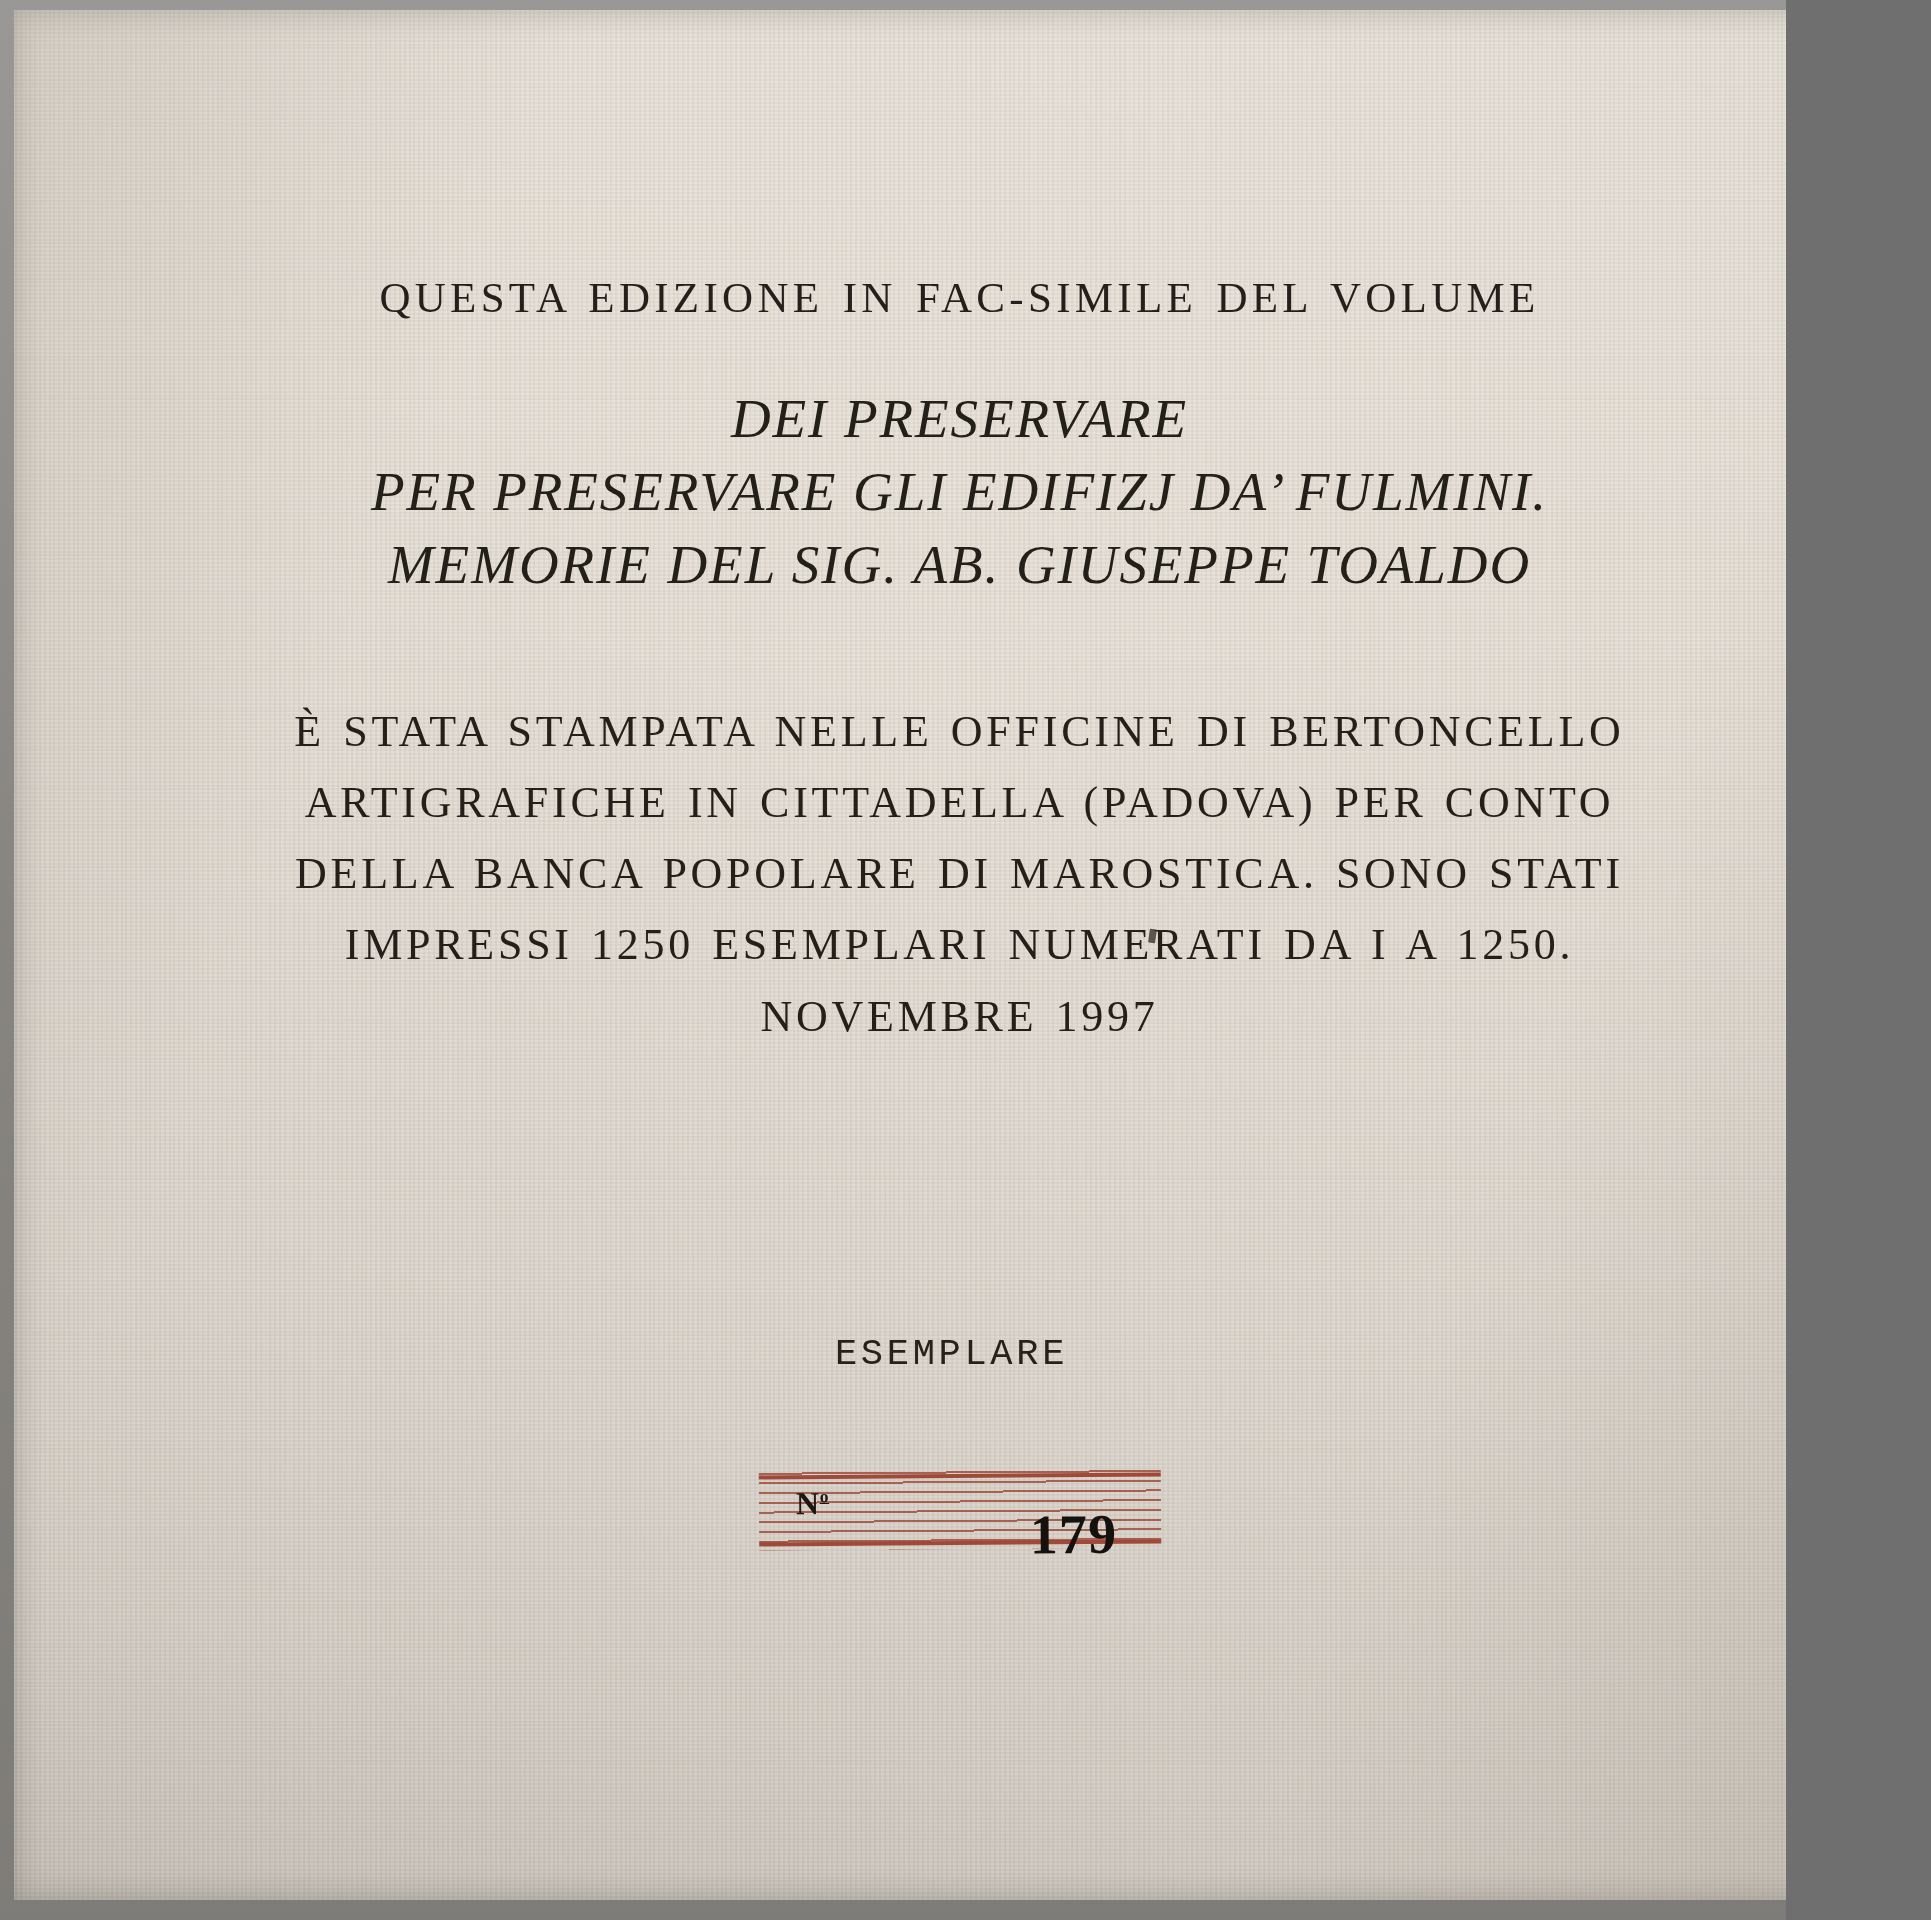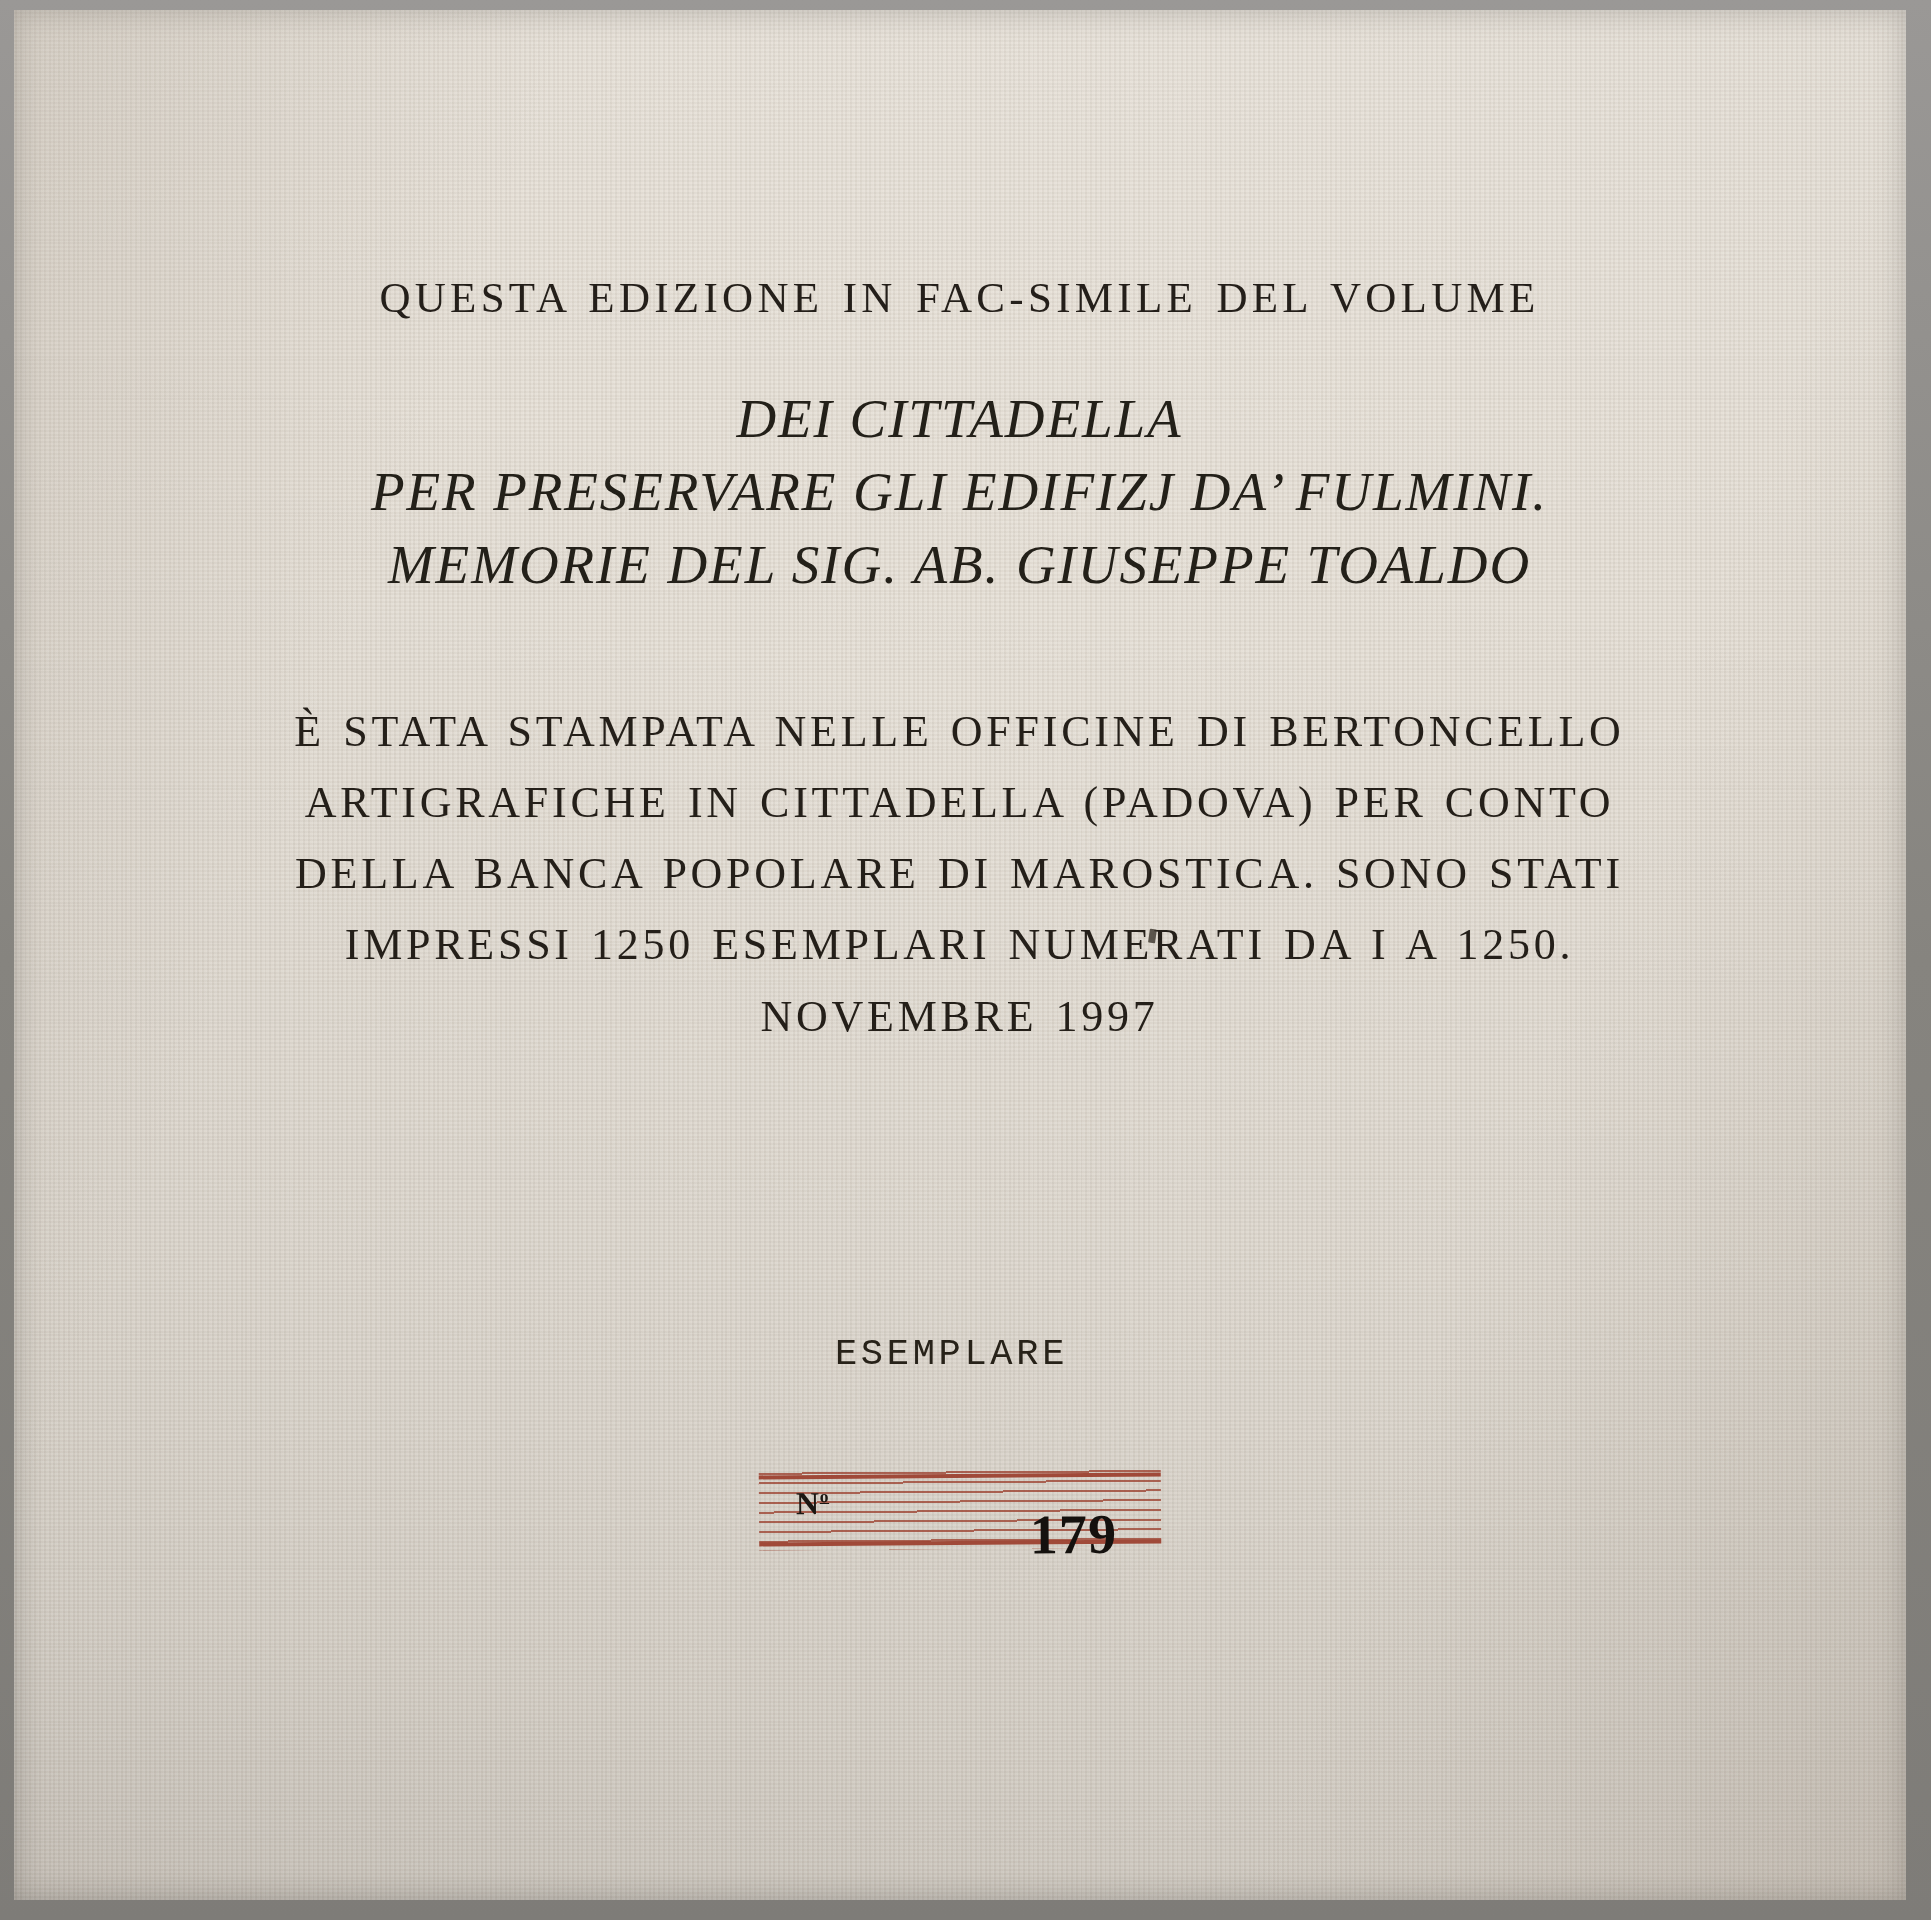--- a/index.html
+++ b/index.html
@@ -2,21 +2,21 @@
 <html><head>
 <meta charset="utf-8">
 <style>
   html, body {
     margin: 0;
     padding: 0;
     background: #6f6f70;
   }
   #page {
     position: relative;
-    width: 1931px;
+    width: 1786px;
     height: 1920px;
     overflow: hidden;
     background: #8d8c8a;
   }
   
   .photo-bg {
     position: absolute;
     inset: 0;
     background:
       linear-gradient(180deg, #9a9896 0%, #86847f 50%, #7e7c78 100%);
@@ -196,21 +196,21 @@
 
 <div id="page">
   <div class="photo-bg"></div>
 
   <div class="sheet">
     <div class="content">
 
       <div class="line intro">QUESTA EDIZIONE IN FAC-SIMILE DEL VOLUME</div>
 
       <div class="title-block">
-        <div class="title-line">DEI CITTADELLA</div>
+        <div class="title-line">DEI PRESERVARE</div>
         <div class="title-line">PER PRESERVARE GLI EDIFIZJ DA’ FULMINI.</div>
         <div class="title-line">MEMORIE DEL SIG. AB. GIUSEPPE TOALDO</div>
       </div>
 
       <div class="body-block">
         <div class="body-line">È STATA STAMPATA NELLE OFFICINE DI BERTONCELLO</div>
         <div class="body-line">ARTIGRAFICHE IN CITTADELLA (PADOVA) PER CONTO</div>
         <div class="body-line">DELLA BANCA POPOLARE DI MAROSTICA. SONO STATI</div>
         <div class="body-line">IMPRESSI 1250 ESEMPLARI NUMERATI DA I A 1250.</div>
         <div class="body-line">NOVEMBRE 1997</div>

